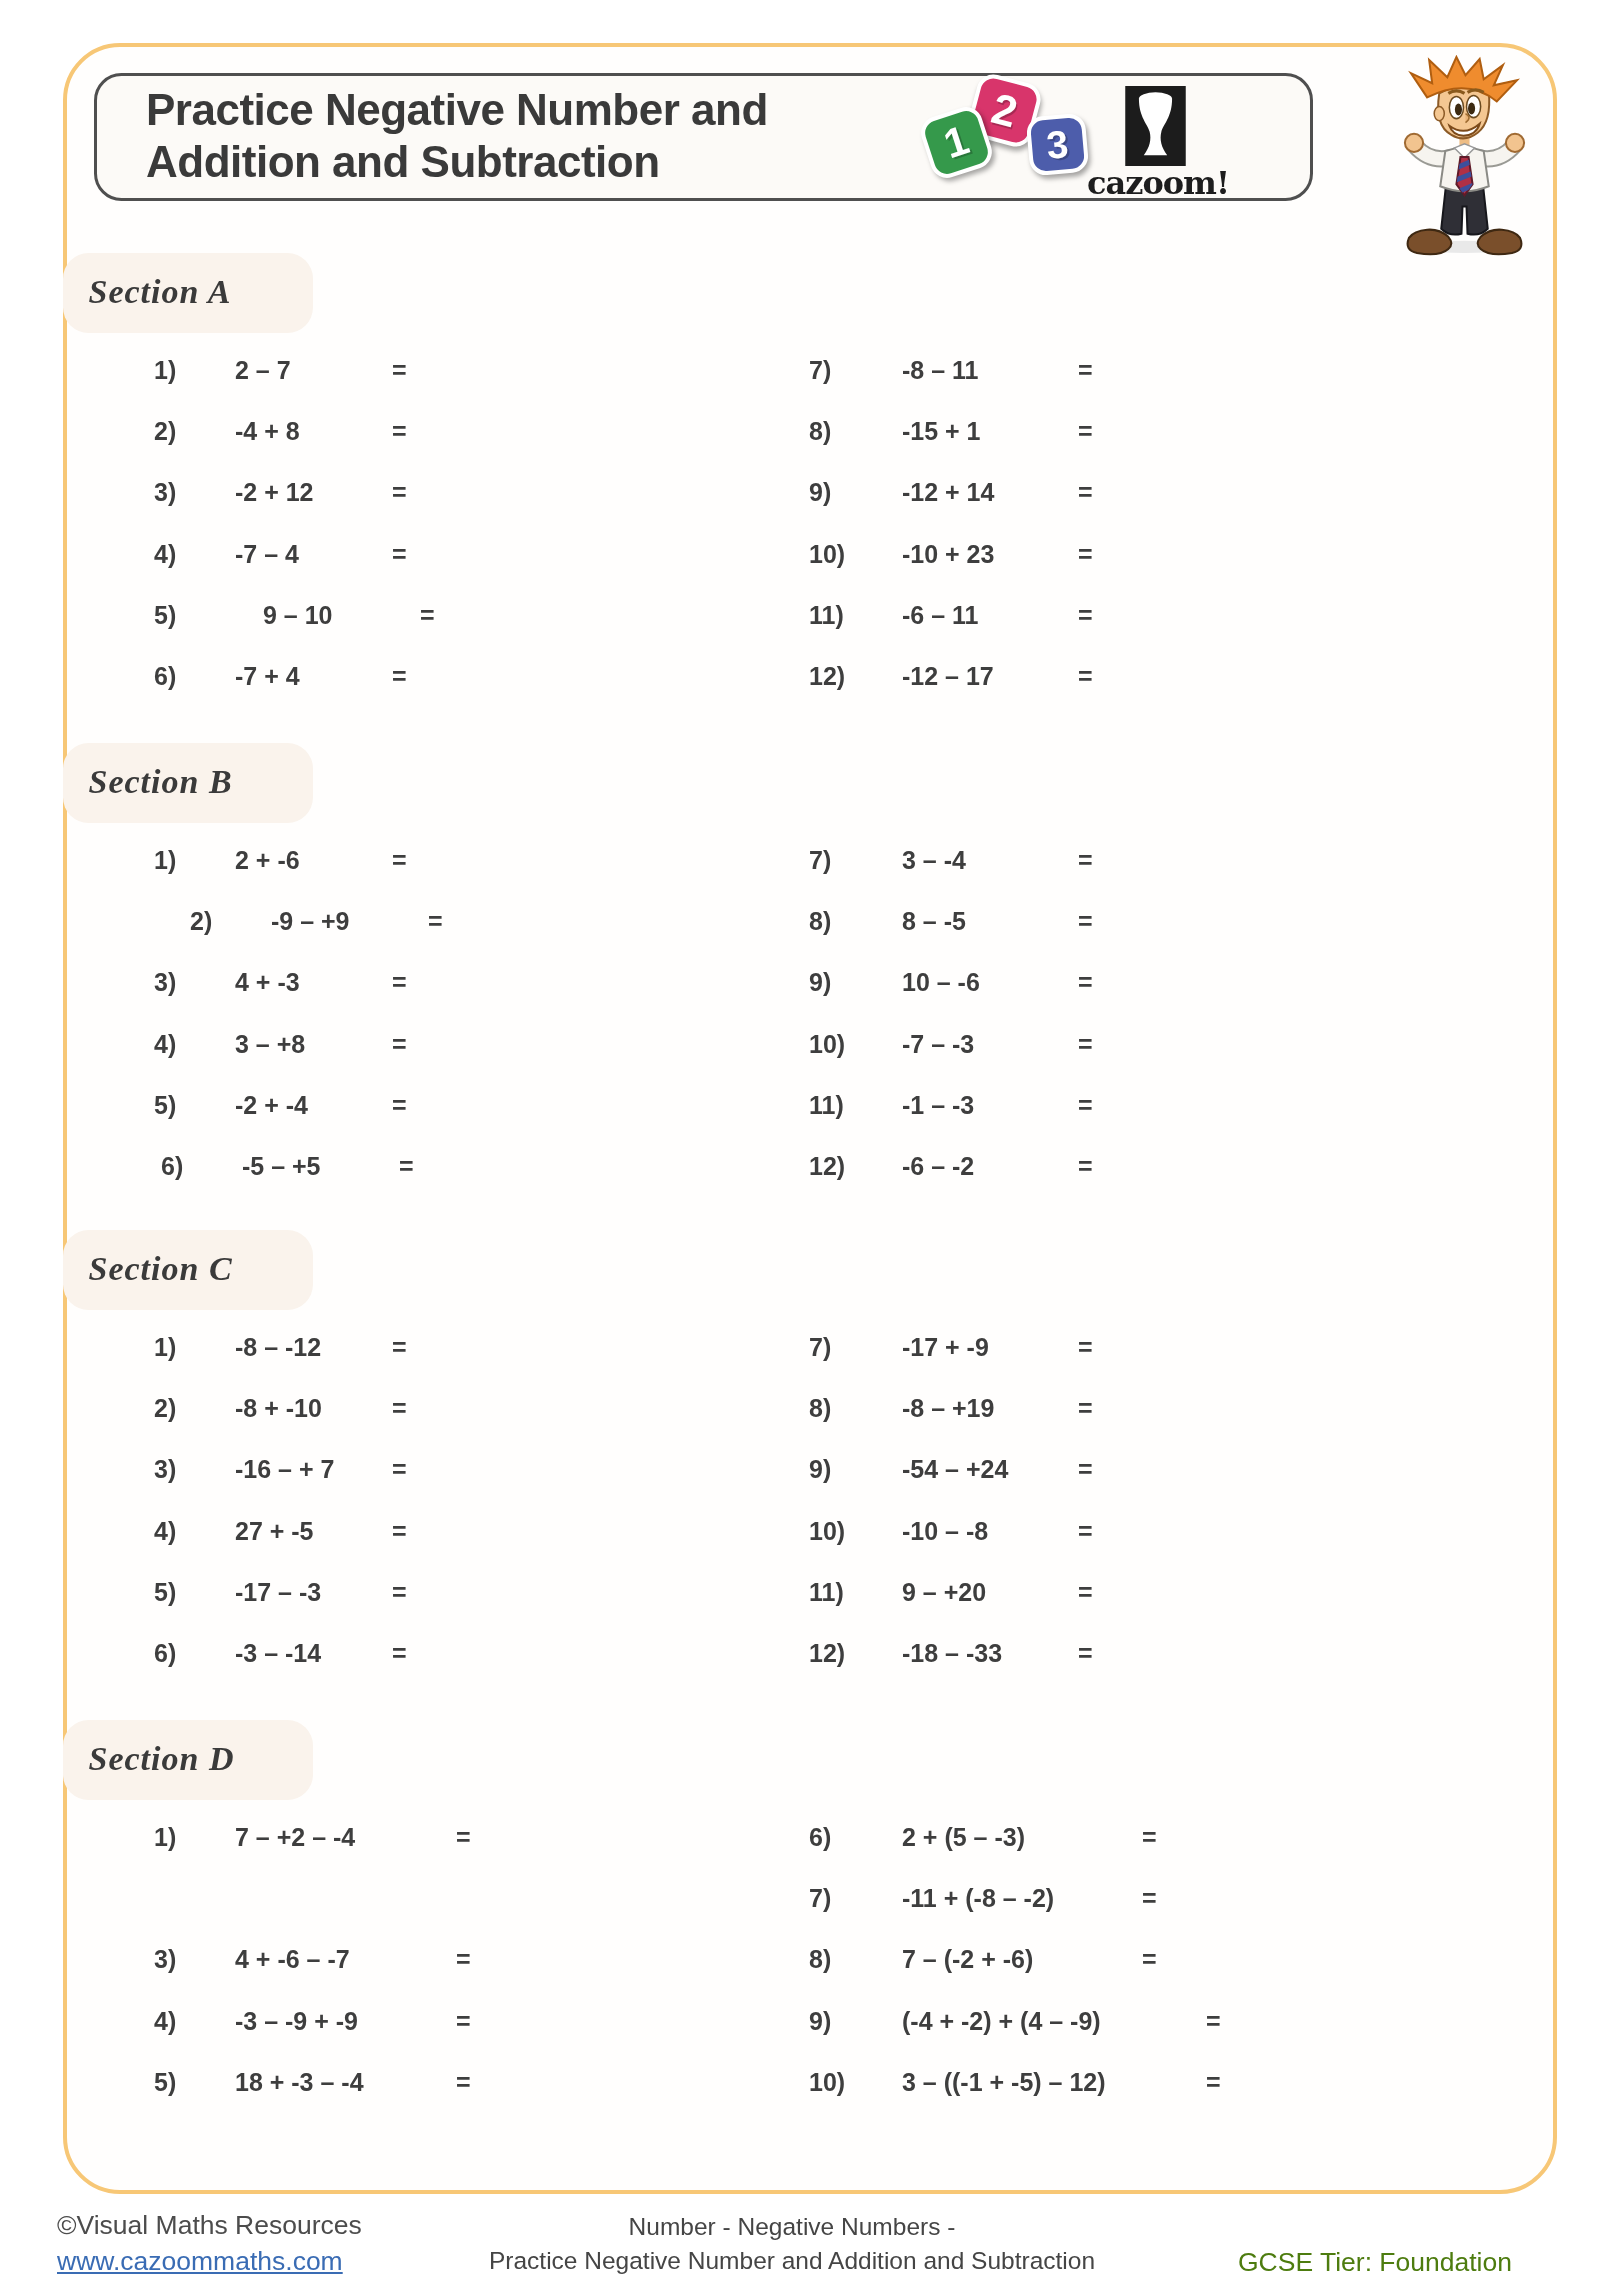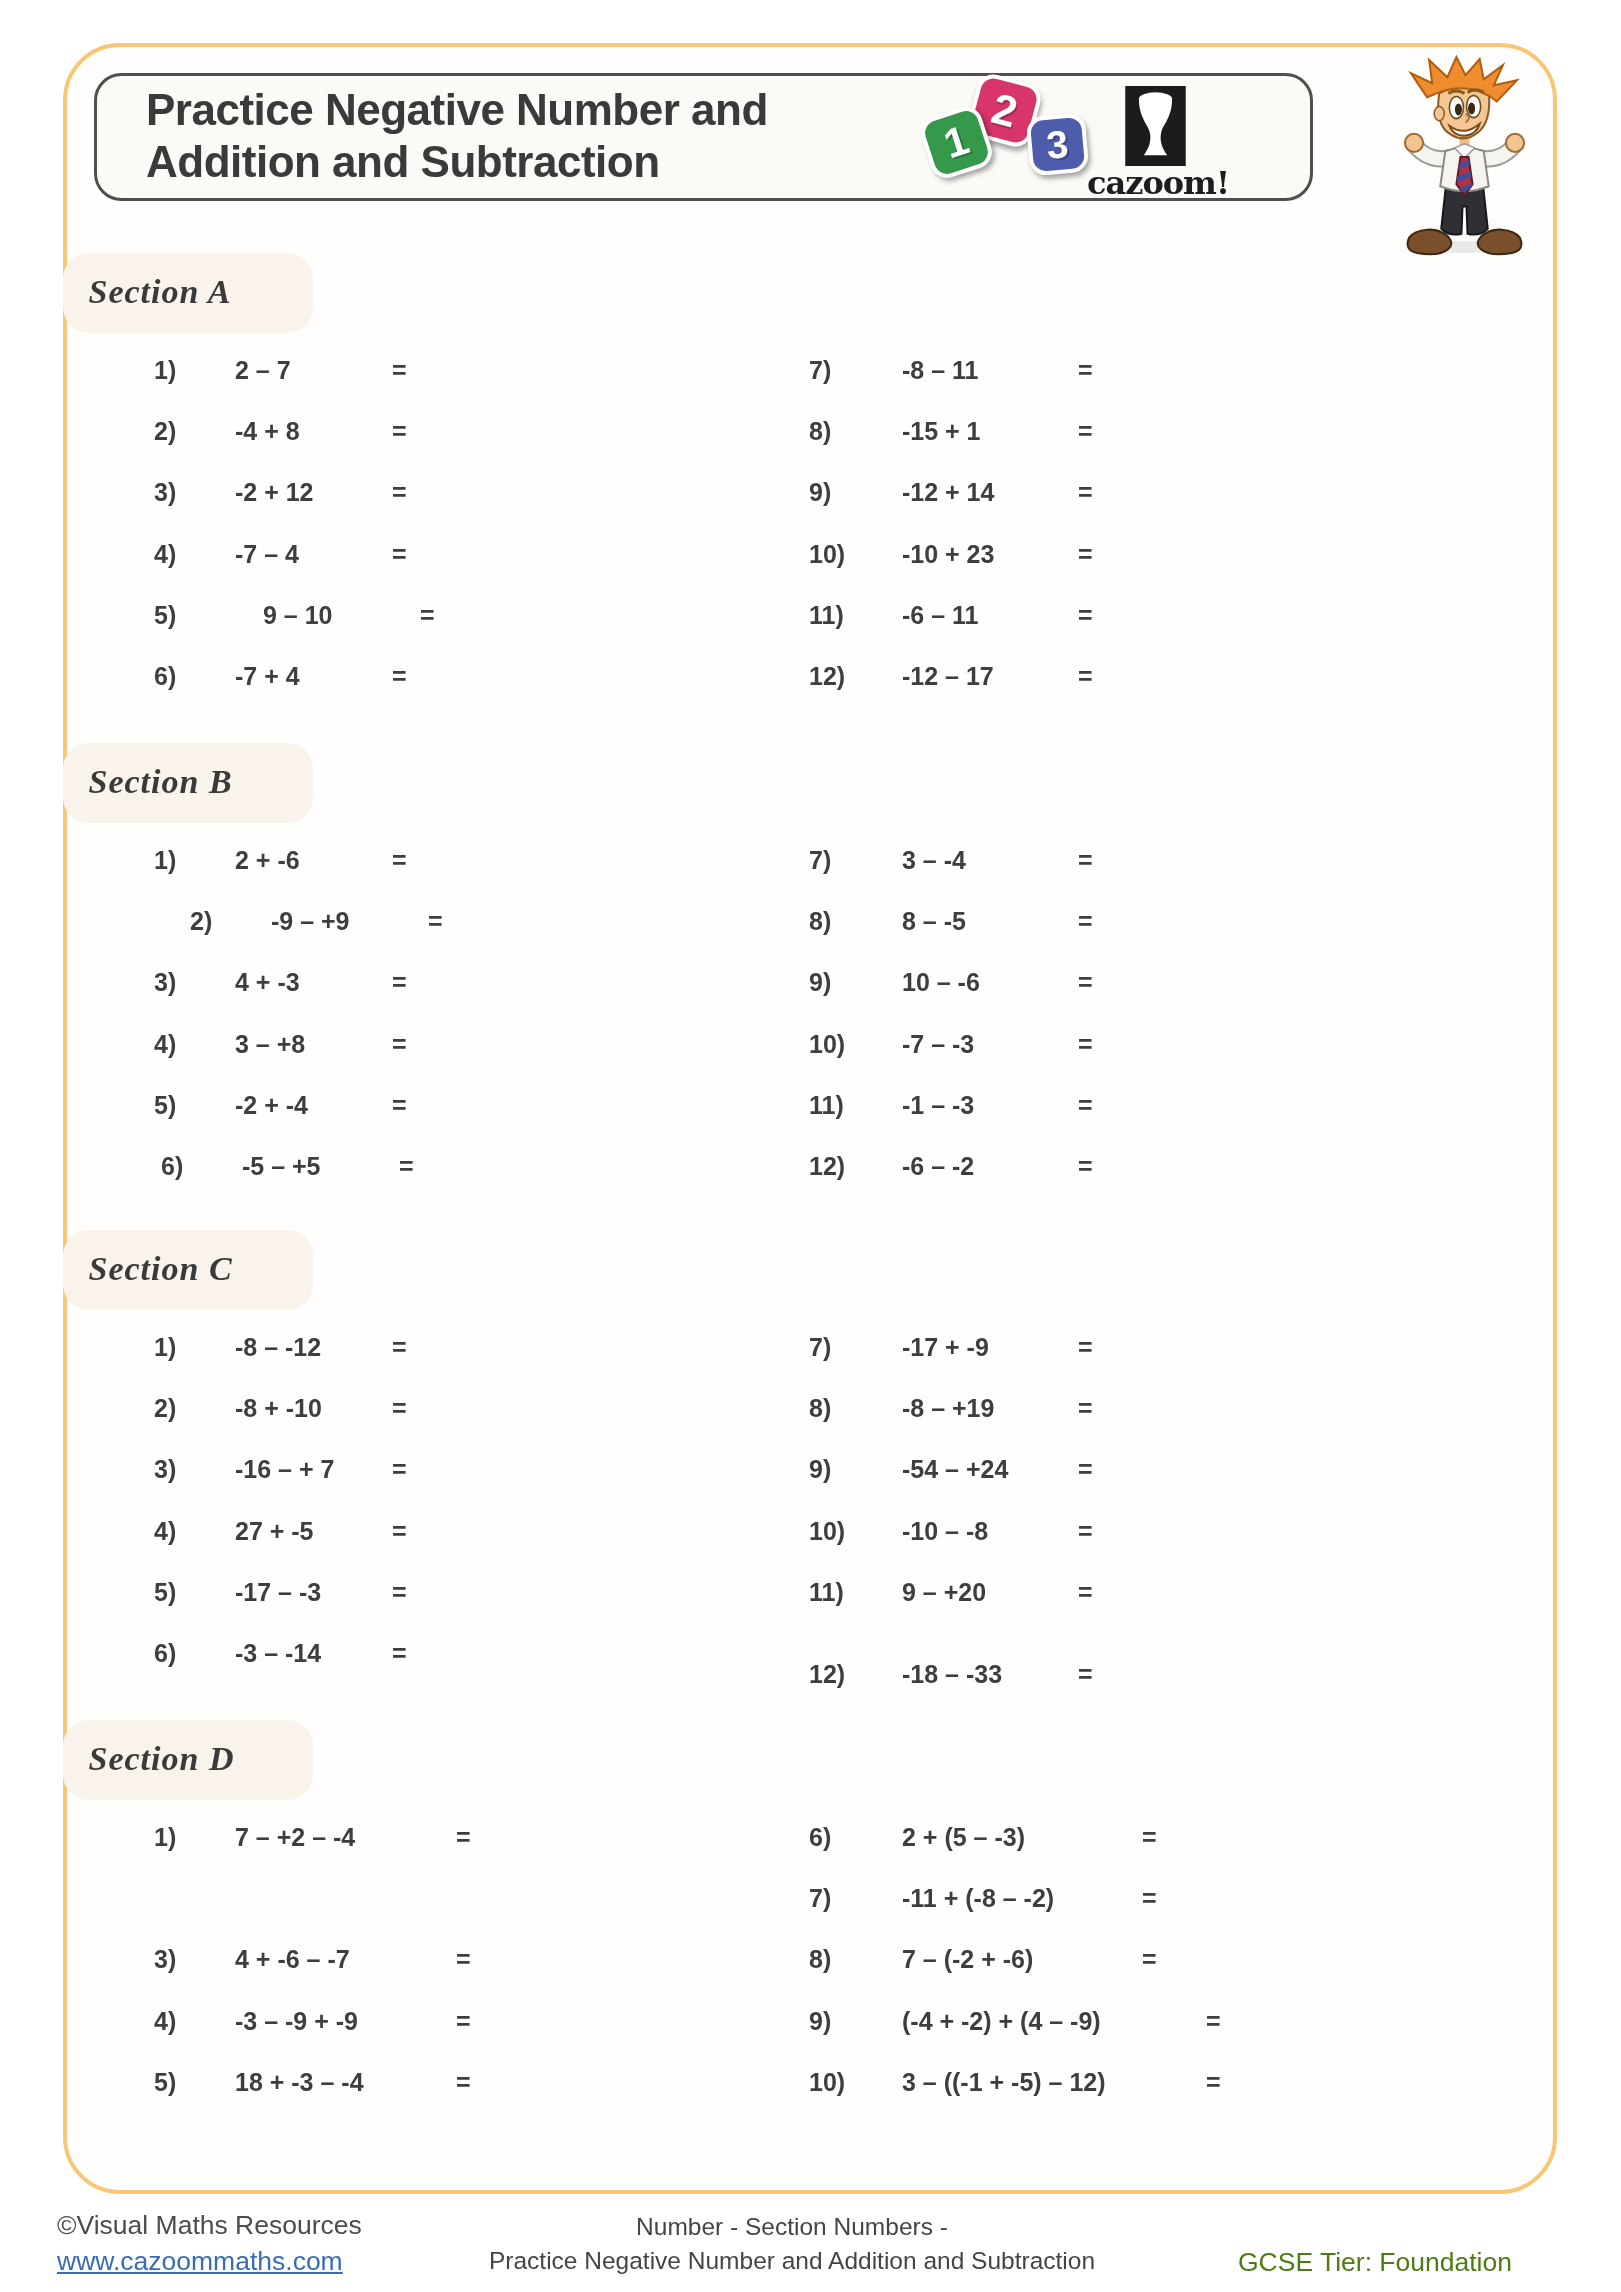--- a/index.html
+++ b/index.html
@@ -162,38 +162,38 @@
         <div class="prob-row" style="top: 155px; left: 154px;"><span class="num" style="width: 81px;">2)</span><span class="expr" style="width: 157px;">-8 + -10</span><span class="eq">=</span></div>
         <div class="prob-row" style="top: 216px; left: 154px;"><span class="num" style="width: 81px;">3)</span><span class="expr" style="width: 157px;">-16 – + 7</span><span class="eq">=</span></div>
         <div class="prob-row" style="top: 278px; left: 154px;"><span class="num" style="width: 81px;">4)</span><span class="expr" style="width: 157px;">27 + -5</span><span class="eq">=</span></div>
         <div class="prob-row" style="top: 339px; left: 154px;"><span class="num" style="width: 81px;">5)</span><span class="expr" style="width: 157px;">-17 – -3</span><span class="eq">=</span></div>
         <div class="prob-row" style="top: 400px; left: 154px;"><span class="num" style="width: 81px;">6)</span><span class="expr" style="width: 157px;">-3 – -14</span><span class="eq">=</span></div>
         <div class="prob-row" style="top: 94px; left: 809px;"><span class="num" style="width: 93px;">7)</span><span class="expr" style="width: 176px;">-17 + -9</span><span class="eq">=</span></div>
         <div class="prob-row" style="top: 155px; left: 809px;"><span class="num" style="width: 93px;">8)</span><span class="expr" style="width: 176px;">-8 – +19</span><span class="eq">=</span></div>
         <div class="prob-row" style="top: 216px; left: 809px;"><span class="num" style="width: 93px;">9)</span><span class="expr" style="width: 176px;">-54 – +24</span><span class="eq">=</span></div>
         <div class="prob-row" style="top: 278px; left: 809px;"><span class="num" style="width: 93px;">10)</span><span class="expr" style="width: 176px;">-10 – -8</span><span class="eq">=</span></div>
         <div class="prob-row" style="top: 339px; left: 809px;"><span class="num" style="width: 93px;">11)</span><span class="expr" style="width: 176px;">9 – +20</span><span class="eq">=</span></div>
-        <div class="prob-row" style="top: 421px; left: 809px;"><span class="num" style="width: 93px;">12)</span><span class="expr" style="width: 176px;">-18 – -33</span><span class="eq">=</span></div>
+        <div class="prob-row" style="top: 400px; left: 809px;"><span class="num" style="width: 93px;">12)</span><span class="expr" style="width: 176px;">-18 – -33</span><span class="eq">=</span></div>
       </div>
       <div class="section" style="top: 1720px; height: 490px;">
         <div class="sec-header">
           <div class="sec-label">Section D</div>
         </div>
         <div class="prob-row" style="top: 94px; left: 154px;"><span class="num" style="width: 81px;">1)</span><span class="expr" style="width: 221px;">7 – +2 – -4</span><span class="eq">=</span></div>
         <div class="prob-row" style="top: 216px; left: 154px;"><span class="num" style="width: 81px;">3)</span><span class="expr" style="width: 221px;">4 + -6 – -7</span><span class="eq">=</span></div>
         <div class="prob-row" style="top: 278px; left: 154px;"><span class="num" style="width: 81px;">4)</span><span class="expr" style="width: 221px;">-3 – -9 + -9</span><span class="eq">=</span></div>
         <div class="prob-row" style="top: 339px; left: 154px;"><span class="num" style="width: 81px;">5)</span><span class="expr" style="width: 221px;">18 + -3 – -4</span><span class="eq">=</span></div>
         <div class="prob-row" style="top: 94px; left: 809px;"><span class="num" style="width: 93px;">6)</span><span class="expr" style="width: 240px;">2 + (5 – -3)</span><span class="eq">=</span></div>
         <div class="prob-row" style="top: 155px; left: 809px;"><span class="num" style="width: 93px;">7)</span><span class="expr" style="width: 240px;">-11 + (-8 – -2)</span><span class="eq">=</span></div>
         <div class="prob-row" style="top: 216px; left: 809px;"><span class="num" style="width: 93px;">8)</span><span class="expr" style="width: 240px;">7 – (-2 + -6)</span><span class="eq">=</span></div>
         <div class="prob-row" style="top: 278px; left: 809px;"><span class="num" style="width: 93px;">9)</span><span class="expr" style="width: 304px;">(-4 + -2) + (4 – -9)</span><span class="eq">=</span></div>
         <div class="prob-row" style="top: 339px; left: 809px;"><span class="num" style="width: 93px;">10)</span><span class="expr" style="width: 304px;">3 – ((-1 + -5) – 12)</span><span class="eq">=</span></div>
       </div>
     </div>
 
   <div class="f-copy">©Visual Maths Resources</div>
   <div class="f-link">www.cazoommaths.com</div>
-  <div class="f-center1">Number - Section Numbers -</div>
+  <div class="f-center1">Number - Negative Numbers -</div>
   <div class="f-center2">Practice Negative Number and Addition and Subtraction</div>
   <div class="f-tier">GCSE Tier: Foundation</div>
 
 </div>
 
 
 </body></html>

